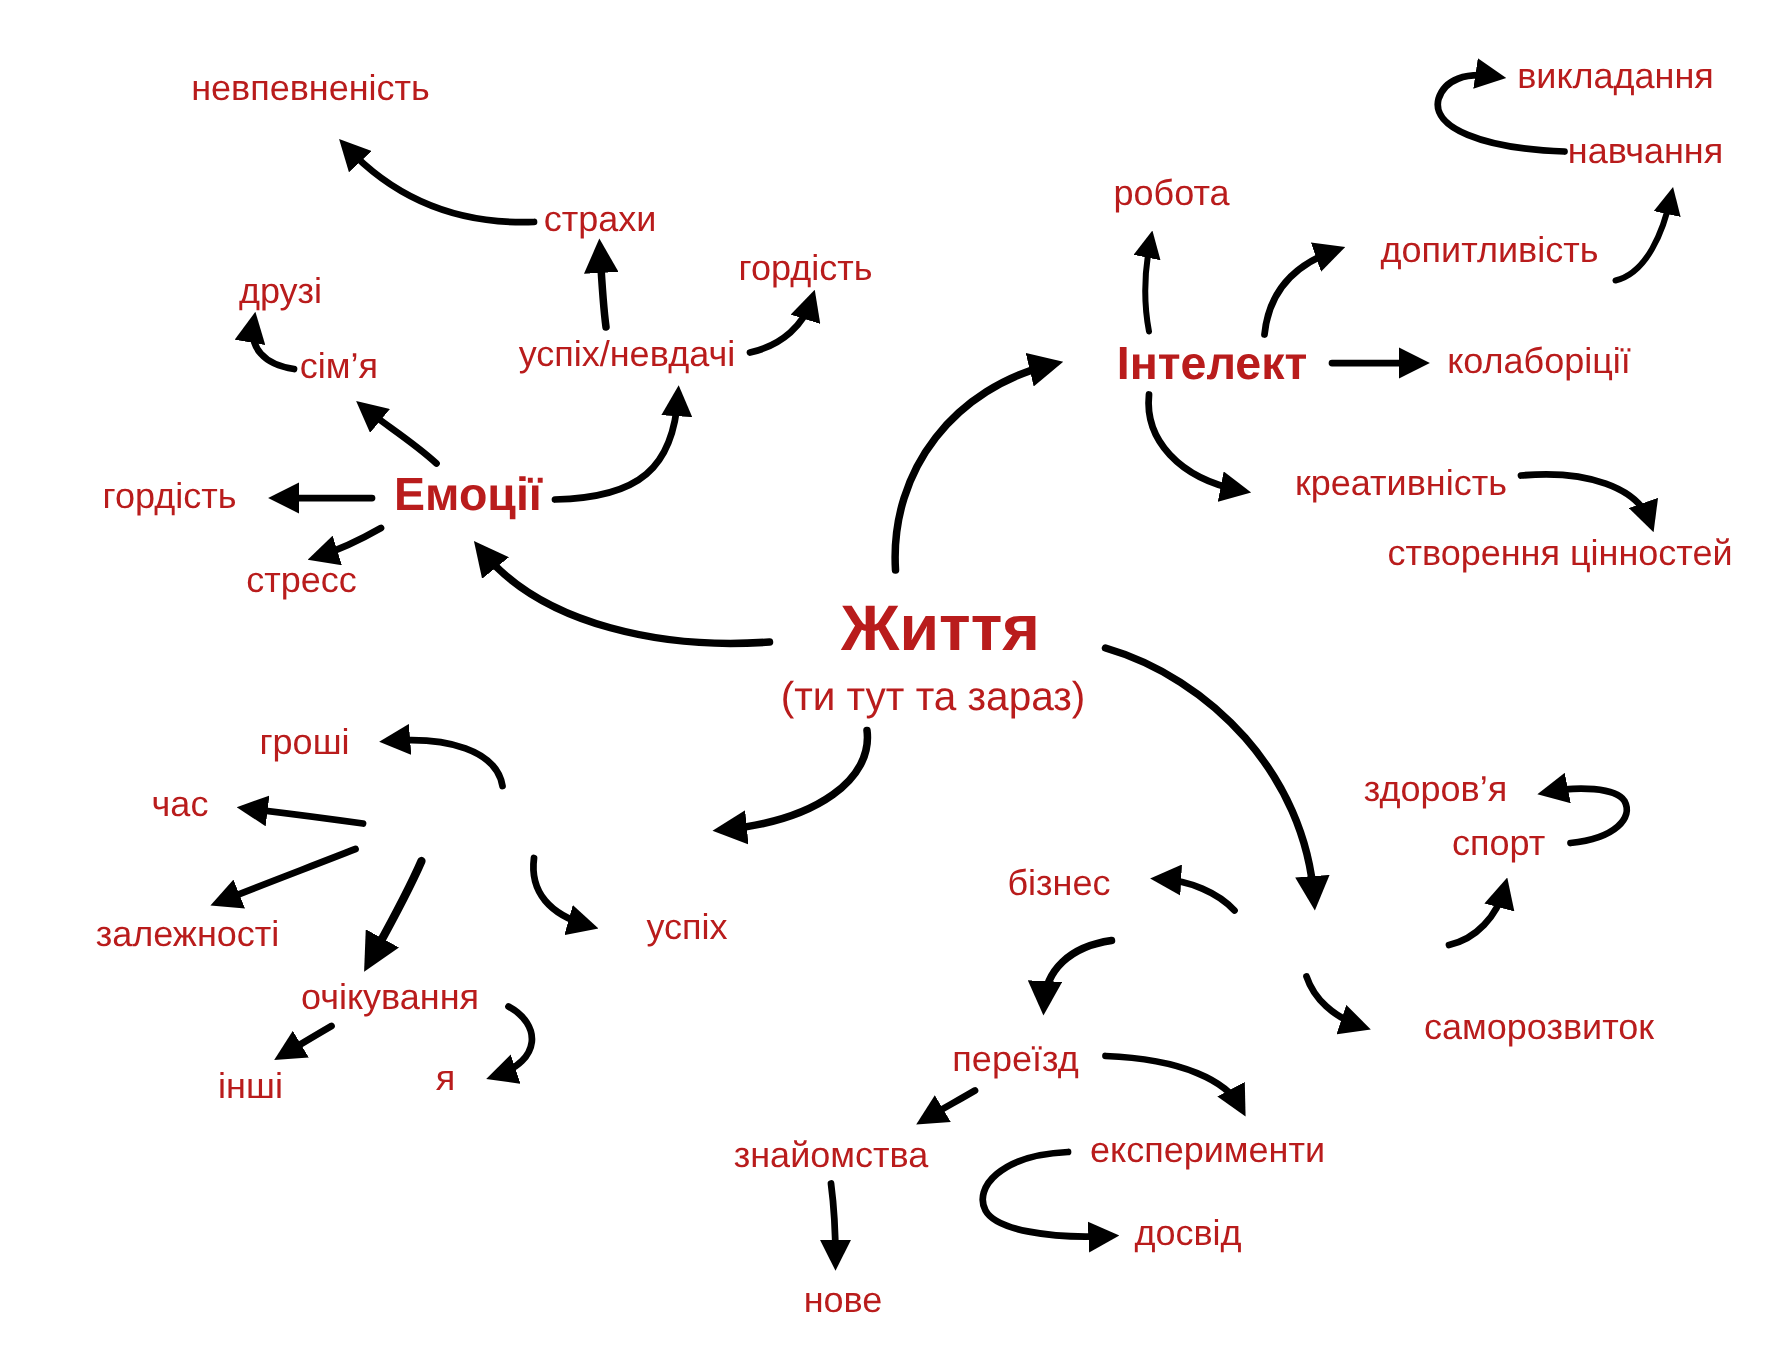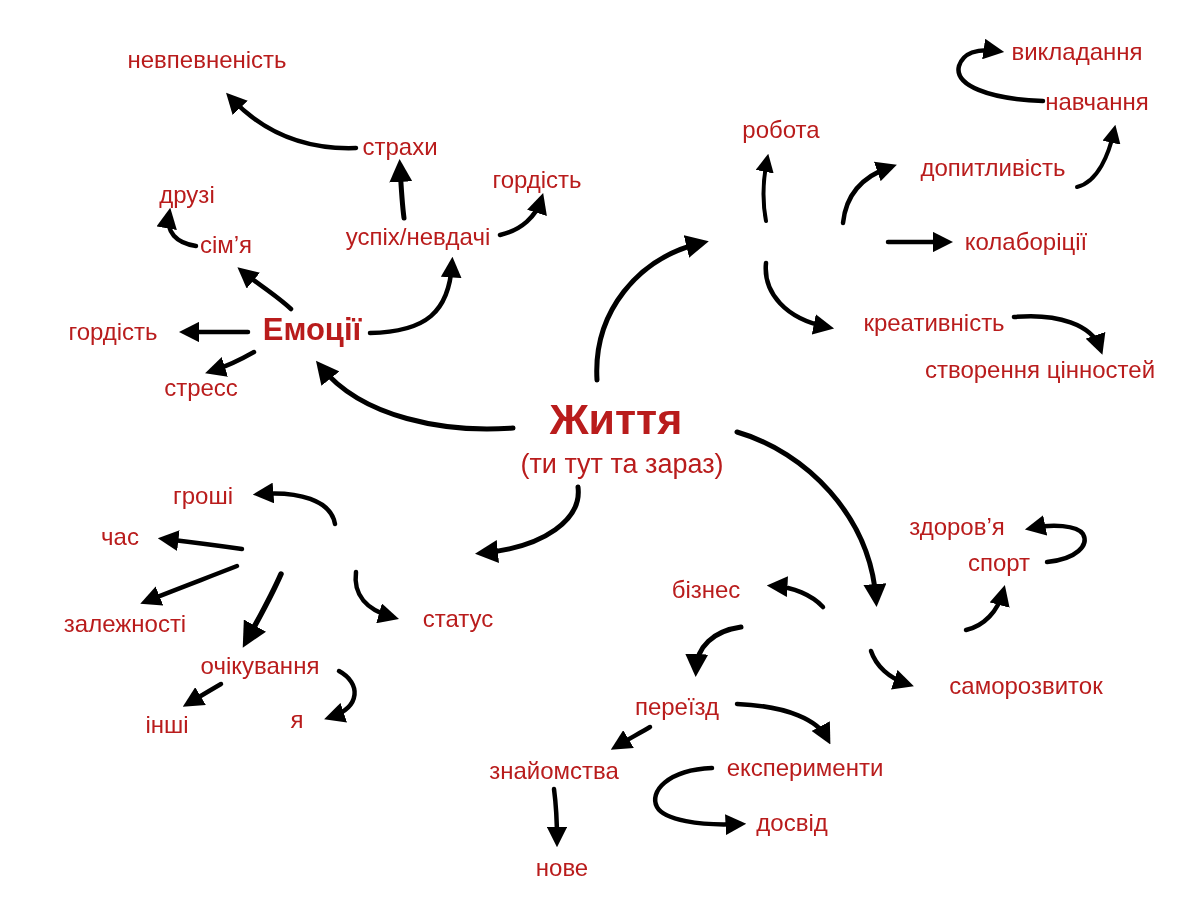--- a/index.html
+++ b/index.html
@@ -40,20 +40,21 @@
     line-height: 1.1;
     color: #b91c1c;
   }
   .branch {
     font-weight: bold;
     font-size: 31px;
   }
   .center-title {
     font-weight: bold;
     font-size: 43px;
+    margin-left: 11px;
   }
   .center-sub {
     font-size: 27px;
   }
 </style>
 </head>
 <body>
 
 <div id="stage">
 
@@ -102,20 +103,21 @@
     <path class="edge" d="M 650,727 C 638,734 627,740 617,746"></path>
     <path class="edge" d="M 737,704 C 789,706 818,721 827,738"></path>
     <path class="edge" d="M 712,768 C 667,770 649,792 657,807 C 664,820 700,826 739,824"></path>
     <path class="edge" d="M 554,789 C 556,804 557,820 557,840"></path>
   </svg>
 
   <div class="node center-title" style="left:616px;top:420px">Життя</div>
   <div class="node center-sub" style="left:622px;top:465px">(ти тут та зараз)</div>
 
   <div class="node branch" style="left:312px;top:330px">Емоції</div>
+  <div class="node branch" style="left:808px;top:243px">Інтелект</div>
 
   <div class="node" style="left:207px;top:60px">невпевненість</div>
   <div class="node" style="left:400px;top:147px">страхи</div>
   <div class="node" style="left:537px;top:180px">гордість</div>
   <div class="node" style="left:187px;top:195px">друзі</div>
   <div class="node" style="left:226px;top:245px">сім’я</div>
   <div class="node" style="left:418px;top:237px">успіх/невдачі</div>
   <div class="node" style="left:113px;top:332px">гордість</div>
   <div class="node" style="left:201px;top:388px">стресс</div>
 
@@ -123,21 +125,21 @@
   <div class="node" style="left:1077px;top:52px">викладання</div>
   <div class="node" style="left:1097px;top:102px">навчання</div>
   <div class="node" style="left:993px;top:168px">допитливість</div>
   <div class="node" style="left:1026px;top:242px">колаборіції</div>
   <div class="node" style="left:934px;top:323px">креативність</div>
   <div class="node" style="left:1040px;top:370px">створення цінностей</div>
 
   <div class="node" style="left:203px;top:496px">гроші</div>
   <div class="node" style="left:120px;top:537px">час</div>
   <div class="node" style="left:125px;top:624px">залежності</div>
-  <div class="node" style="left:458px;top:619px">статус</div>
+  <div class="node" style="left:458px;top:619px">успіх</div>
   <div class="node" style="left:260px;top:666px">очікування</div>
   <div class="node" style="left:167px;top:725px">інші</div>
   <div class="node" style="left:297px;top:720px">я</div>
 
   <div class="node" style="left:957px;top:527px">здоров’я</div>
   <div class="node" style="left:999px;top:563px">спорт</div>
   <div class="node" style="left:706px;top:590px">бізнес</div>
   <div class="node" style="left:1026px;top:686px">саморозвиток</div>
   <div class="node" style="left:677px;top:707px">переїзд</div>
   <div class="node" style="left:554px;top:771px">знайомства</div>

